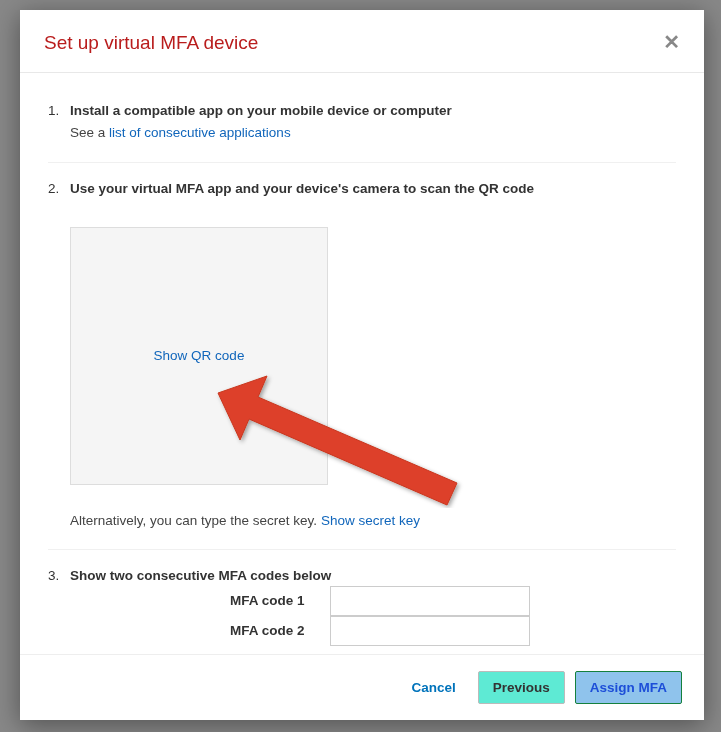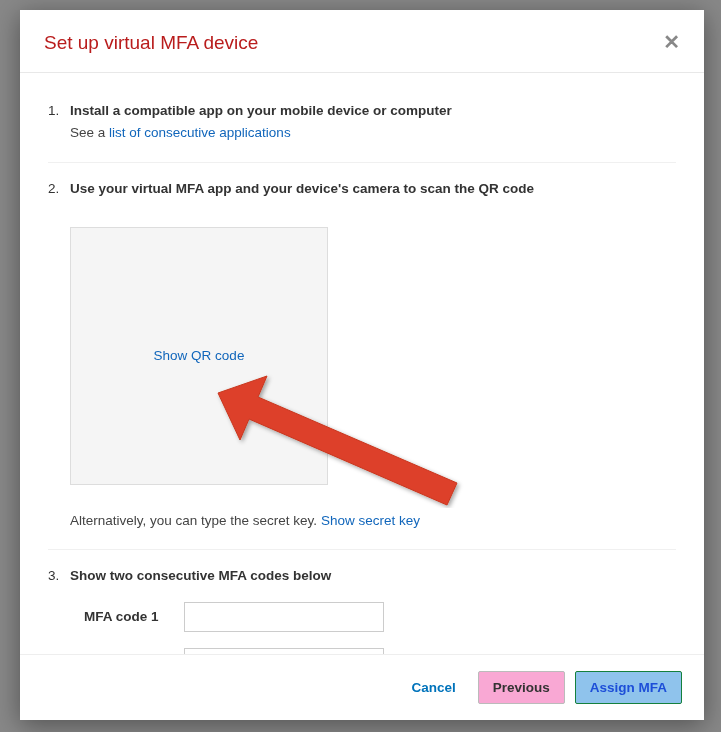--- a/index.html
+++ b/index.html
@@ -116,22 +116,23 @@
     }
     .alt-text {
       margin-top: 26px;
       color: #444;
       font-size: 13.5px;
     }
     .form-row {
       display: flex;
       align-items: center;
       gap: 14px;
-      margin-top: 16px;
+      margin-top: 0;
       margin-left: 14px;
+      justify-content: center;
     }
     .form-label {
       width: 86px;
       font-size: 13.5px;
       font-weight: 700;
       color: #333;
     }
     .form-input {
       width: 200px;
       height: 30px;
@@ -153,21 +154,21 @@
       border-radius: 2px;
     }
     .btn-link {
       background: none;
       border: none;
       color: #0073bb;
       font-weight: 700;
       padding: 8px 12px;
     }
     .btn-default {
-      background: #f9a8d4;
+      background: #5eead4;
       border: 1px solid #bbb;
       color: #333;
       font-weight: 700;
     }
     .btn-primary {
       background: #8fc3ec;
       border: 1px solid #15803d;
       color: #1d4ed8;
       font-weight: 700;
     }

